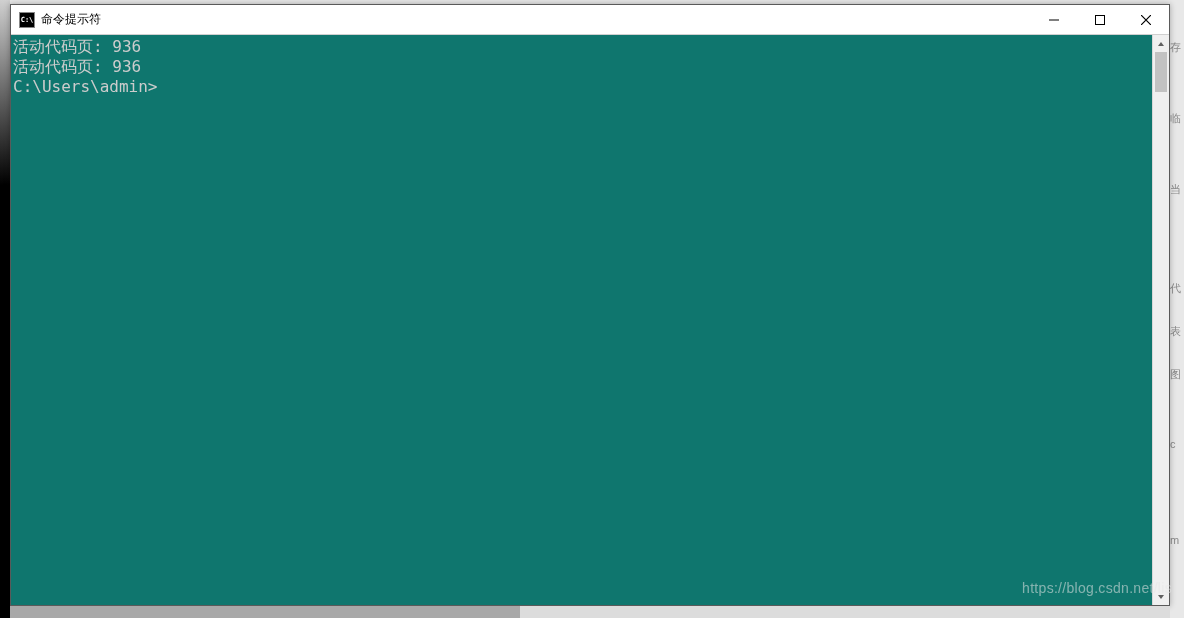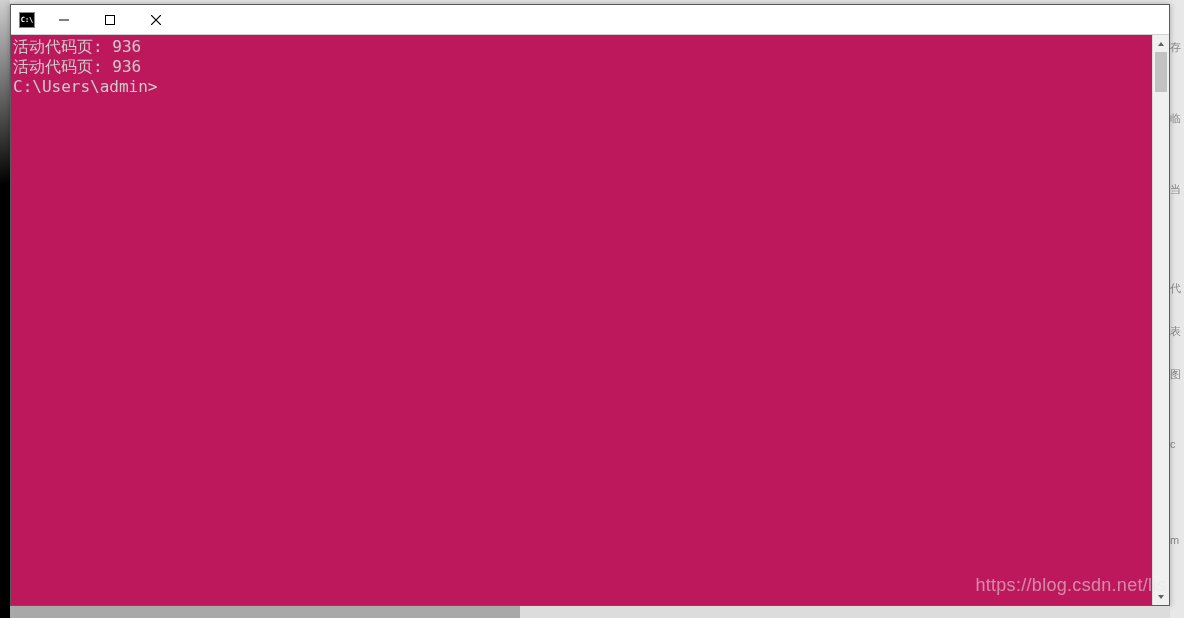--- a/index.html
+++ b/index.html
@@ -81,21 +81,21 @@
       cursor: pointer;
     }
     .winbtn svg { width: 10px; height: 10px; }
     .client {
       flex: 1;
       display: flex;
       min-height: 0;
     }
     .console {
       flex: 1;
-      background: #be185d;
+      background: #0f766e;
       color: #cccccc;
       font-family: "Consolas", "NSimSun", "SimSun", monospace;
       font-size: 16px;
       line-height: 20px;
       padding: 2px 0 0 2px;
       white-space: pre;
       overflow: hidden;
     }
     .console .line { display: block; }
     .scrollbar {
@@ -130,24 +130,24 @@
       background: #dcdcdc;
     }
     .hscroll-thumb {
       position: absolute;
       left: 0; top: 0; bottom: 0;
       width: 44%;
       background: #a8a8a8;
     }
     .watermark {
       position: absolute;
-      right: 18px;
+      right: 12px;
       bottom: 22px;
       color: rgba(230,230,230,0.55);
-      font-size: 18px;
+      font-size: 14px;
       font-family: Arial, sans-serif;
       letter-spacing: 0.3px;
       pointer-events: none;
     }
   </style>
 </head>
 <body>
 
 <div class="bg-noise"></div>
 <div class="bg-left-strip"></div>
@@ -167,20 +167,21 @@
     <div></div>
     <div></div>
     <div>m</div>
   </div>
 
 <div class="window">
   <div class="titlebar">
     <div class="titlebar-icon">
       <span>C:\</span>
     </div>
+    <div class="titlebar-text">命令提示符</div>
     <button class="winbtn" aria-label="minimize">
       <svg viewBox="0 0 10 10">
           <rect x="0" y="4.5" width="10" height="1" fill="currentColor"></rect>
         </svg>
     </button>
     <button class="winbtn" aria-label="maximize">
       <svg viewBox="0 0 10 10">
           <rect x="0.5" y="0.5" width="9" height="9" fill="none" stroke="currentColor" stroke-width="1"></rect>
         </svg>
     </button>

